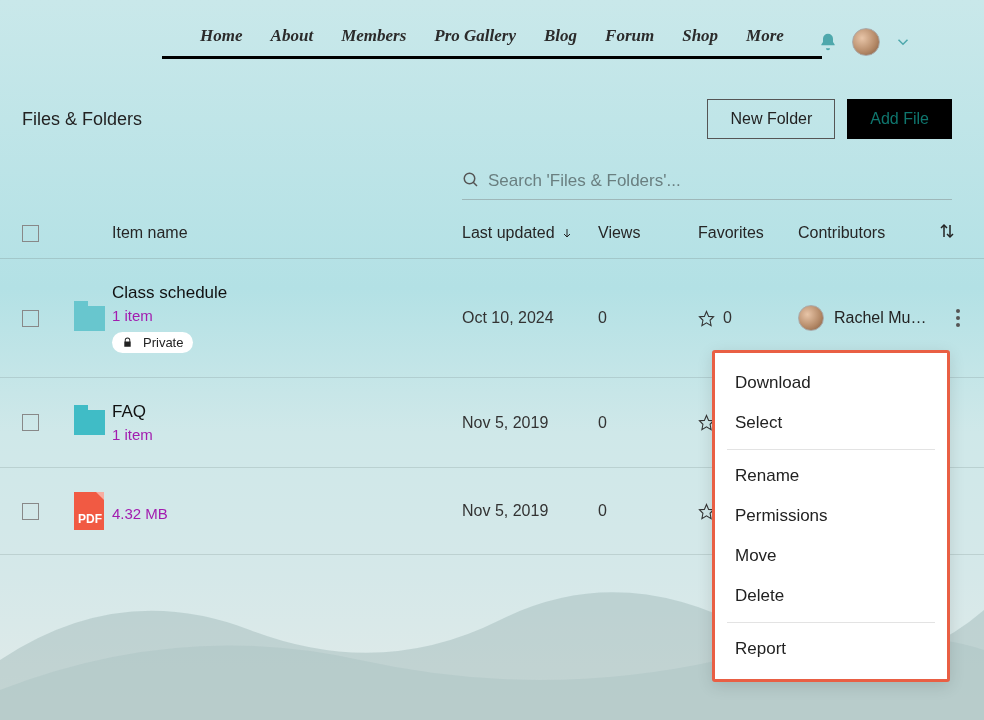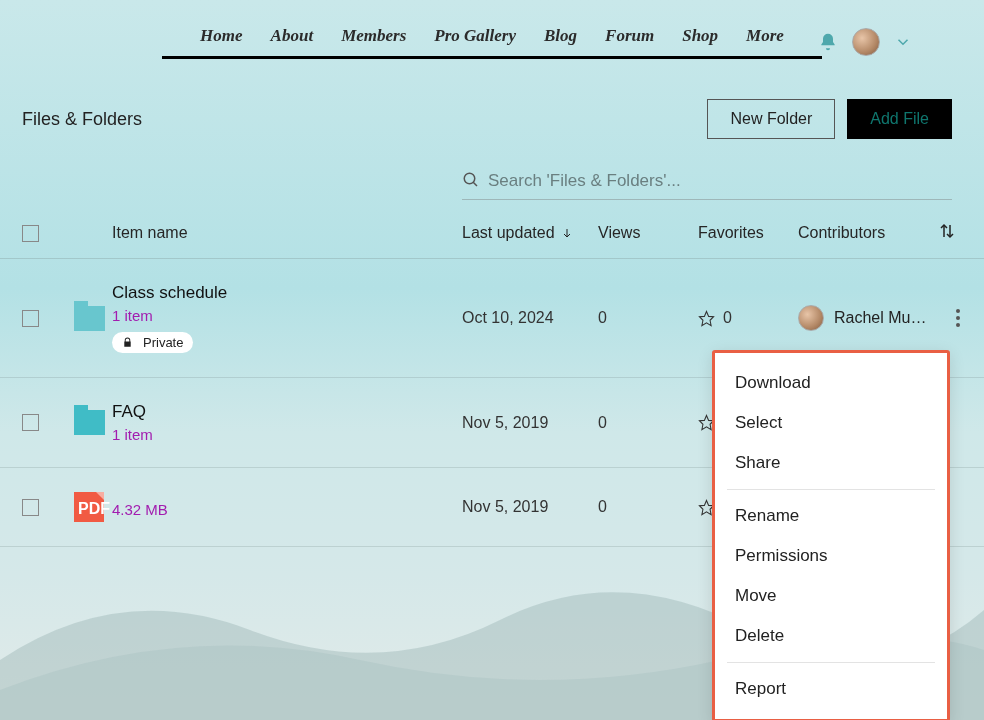--- a/index.html
+++ b/index.html
@@ -117,22 +117,22 @@
 .folder-icon {
   width: 31px; height: 25px; background: #40bcc6; position: relative;
 }
 .folder-icon::before {
   content: ""; position: absolute; top: -5px; left: 0;
   width: 14px; height: 5px; background: #40bcc6;
 }
 .folder-icon.light { background: #68c6ce; }
 .folder-icon.light::before { background: #68c6ce; }
 .pdf-icon {
-  width: 30px; height: 30px; background: #f15a43; color: #fff;
-  font-size: 16px; font-weight: 600; display:flex; align-items: flex-end; padding: 4px;
+  width: 30px; height: 38px; background: #f15a43; color: #fff;
+  font-size: 12px; font-weight: 600; display:flex; align-items: flex-end; padding: 4px;
   position: relative;
 }
 .pdf-icon::after {
   content:""; position:absolute; top:0; right:0;
   border-top: 8px solid rgba(255,255,255,0.5);
   border-left: 8px solid transparent;
 }
 .item-name { font-size: 17px; color: #111; }
 .item-sub { font-size: 15px; color: #a21caf; margin-top: 4px; }
 .badge {
@@ -322,21 +322,20 @@
         <polygon points="12 2 15 9 22 9.5 17 14.5 18.5 22 12 18 5.5 22 7 14.5 2 9.5 9 9"></polygon>
       </svg>
   </div>
   <div></div>
   <div></div>
 </div>
 
 <div class="menu">
   <div class="menu-item">Download</div>
   <div class="menu-item">Select</div>
-  <div class="menu-item">Share</div>
   <div class="menu-div"></div>
   <div class="menu-item">Rename</div>
   <div class="menu-item">Permissions</div>
   <div class="menu-item">Move</div>
   <div class="menu-item">Delete</div>
   <div class="menu-div"></div>
   <div class="menu-item">Report</div>
 </div>
 
 </body></html>

